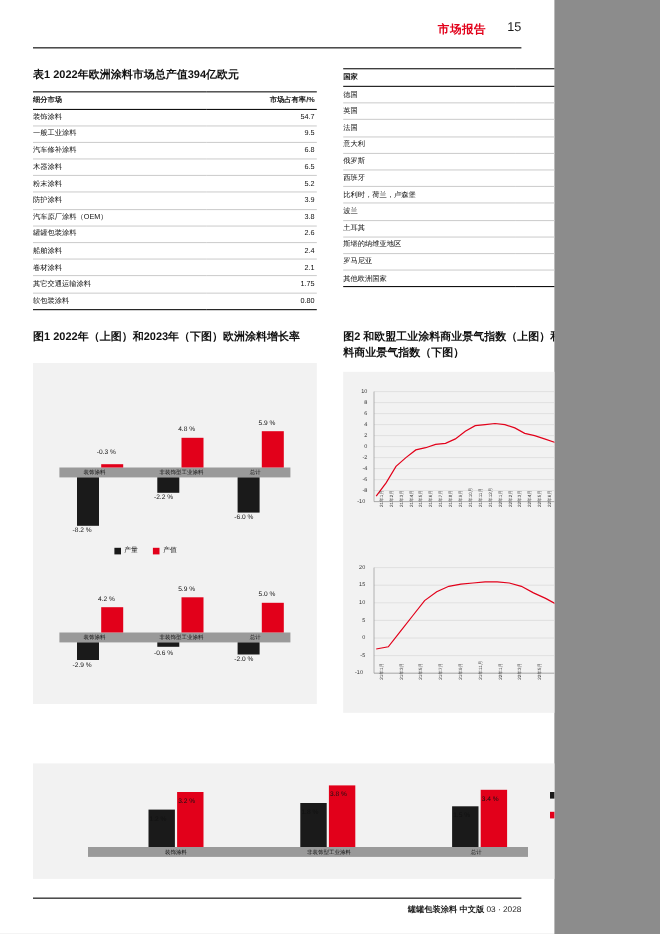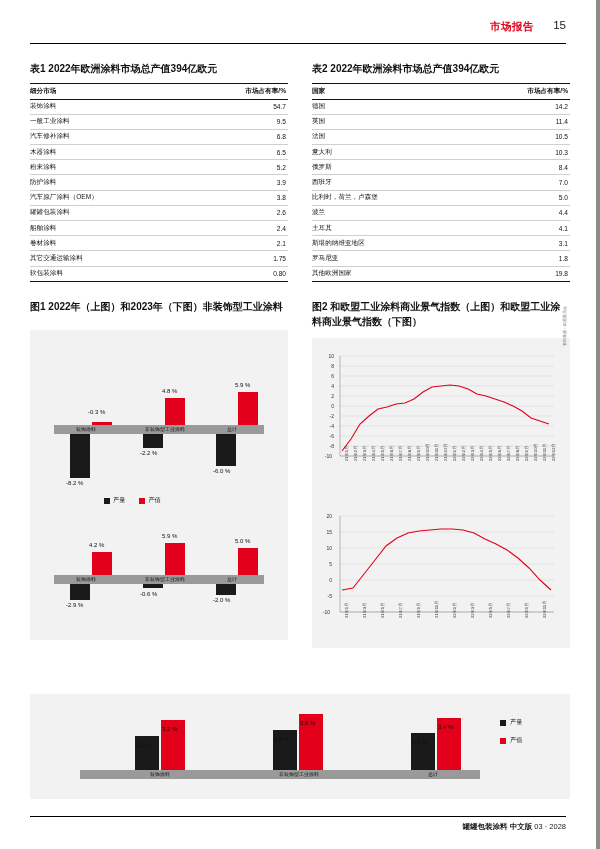--- a/index.html
+++ b/index.html
@@ -5,21 +5,21 @@
   html, body {
     margin: 0;
     padding: 0;
     background: #8c8c8c;
   }
   body {
     font-family: "Liberation Sans", sans-serif;
   }
   .page {
     position: relative;
-    width: 596px;
+    width: 504px;
     height: 849px;
     background: #ffffff;
     overflow: hidden;
     box-sizing: border-box;
   }
   
   .header {
     position: absolute;
     top: 0; left: 0; right: 0;
     height: 44px;
@@ -242,21 +242,20 @@
           </tr>
         <tr>
             <td>软包装涂料</td>
             <td class="num">0.80</td>
           </tr>
       </tbody>
     </table>
   </div>
 
   <div class="col-right" style="top:62px;">
-    <div class="caption">表2 2022年欧洲涂料市场总产值394亿欧元</div>
     <table class="t">
       <thead>
         <tr>
           <th>国家</th>
           <th class="num">市场占有率/%</th>
         </tr>
       </thead>
       <tbody>
         <tr>
             <td>德国</td>
@@ -304,21 +303,21 @@
           </tr>
         <tr>
             <td>其他欧洲国家</td>
             <td class="num">19.8</td>
           </tr>
       </tbody>
     </table>
   </div>
 
   <div class="col-left" style="top:300px;">
-    <div class="caption">图1 2022年（上图）和2023年（下图）非装饰型工业涂料</div>
+    <div class="caption">图1 2022年（上图）和2023年（下图）欧洲涂料增长率</div>
   </div>
 
   <div class="panel" style="position:absolute;left:30px;top:330px;width:258px;height:310px;">
 
     <div>
 
       <div class="axisline" style="left:24px; top:95px; width:210px;"></div>
 
       <div class="bar black" style="left:40px; top:104px; height:44px;"></div>
       <div class="bar red" style="left:62px; top:92px; height:3px;"></div>

